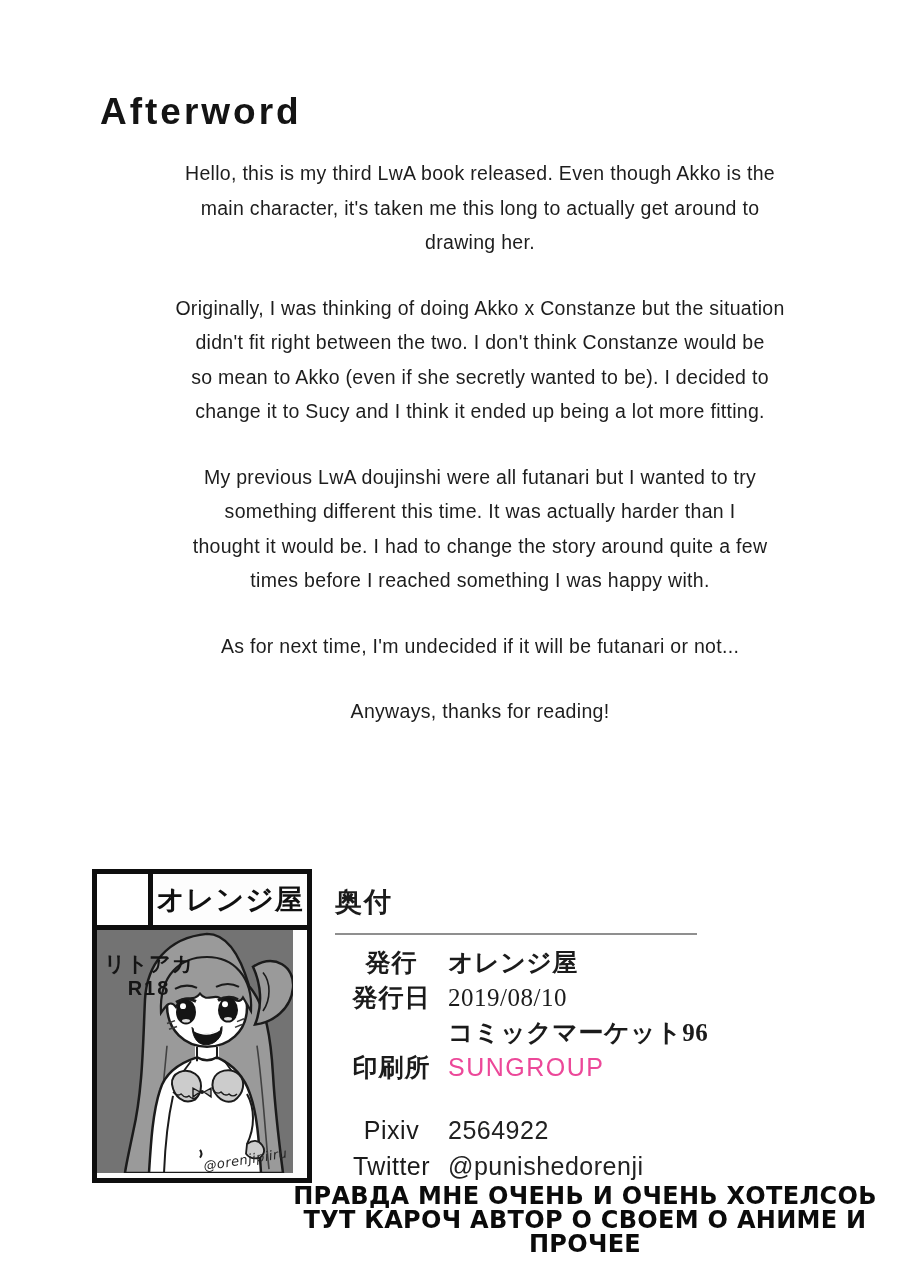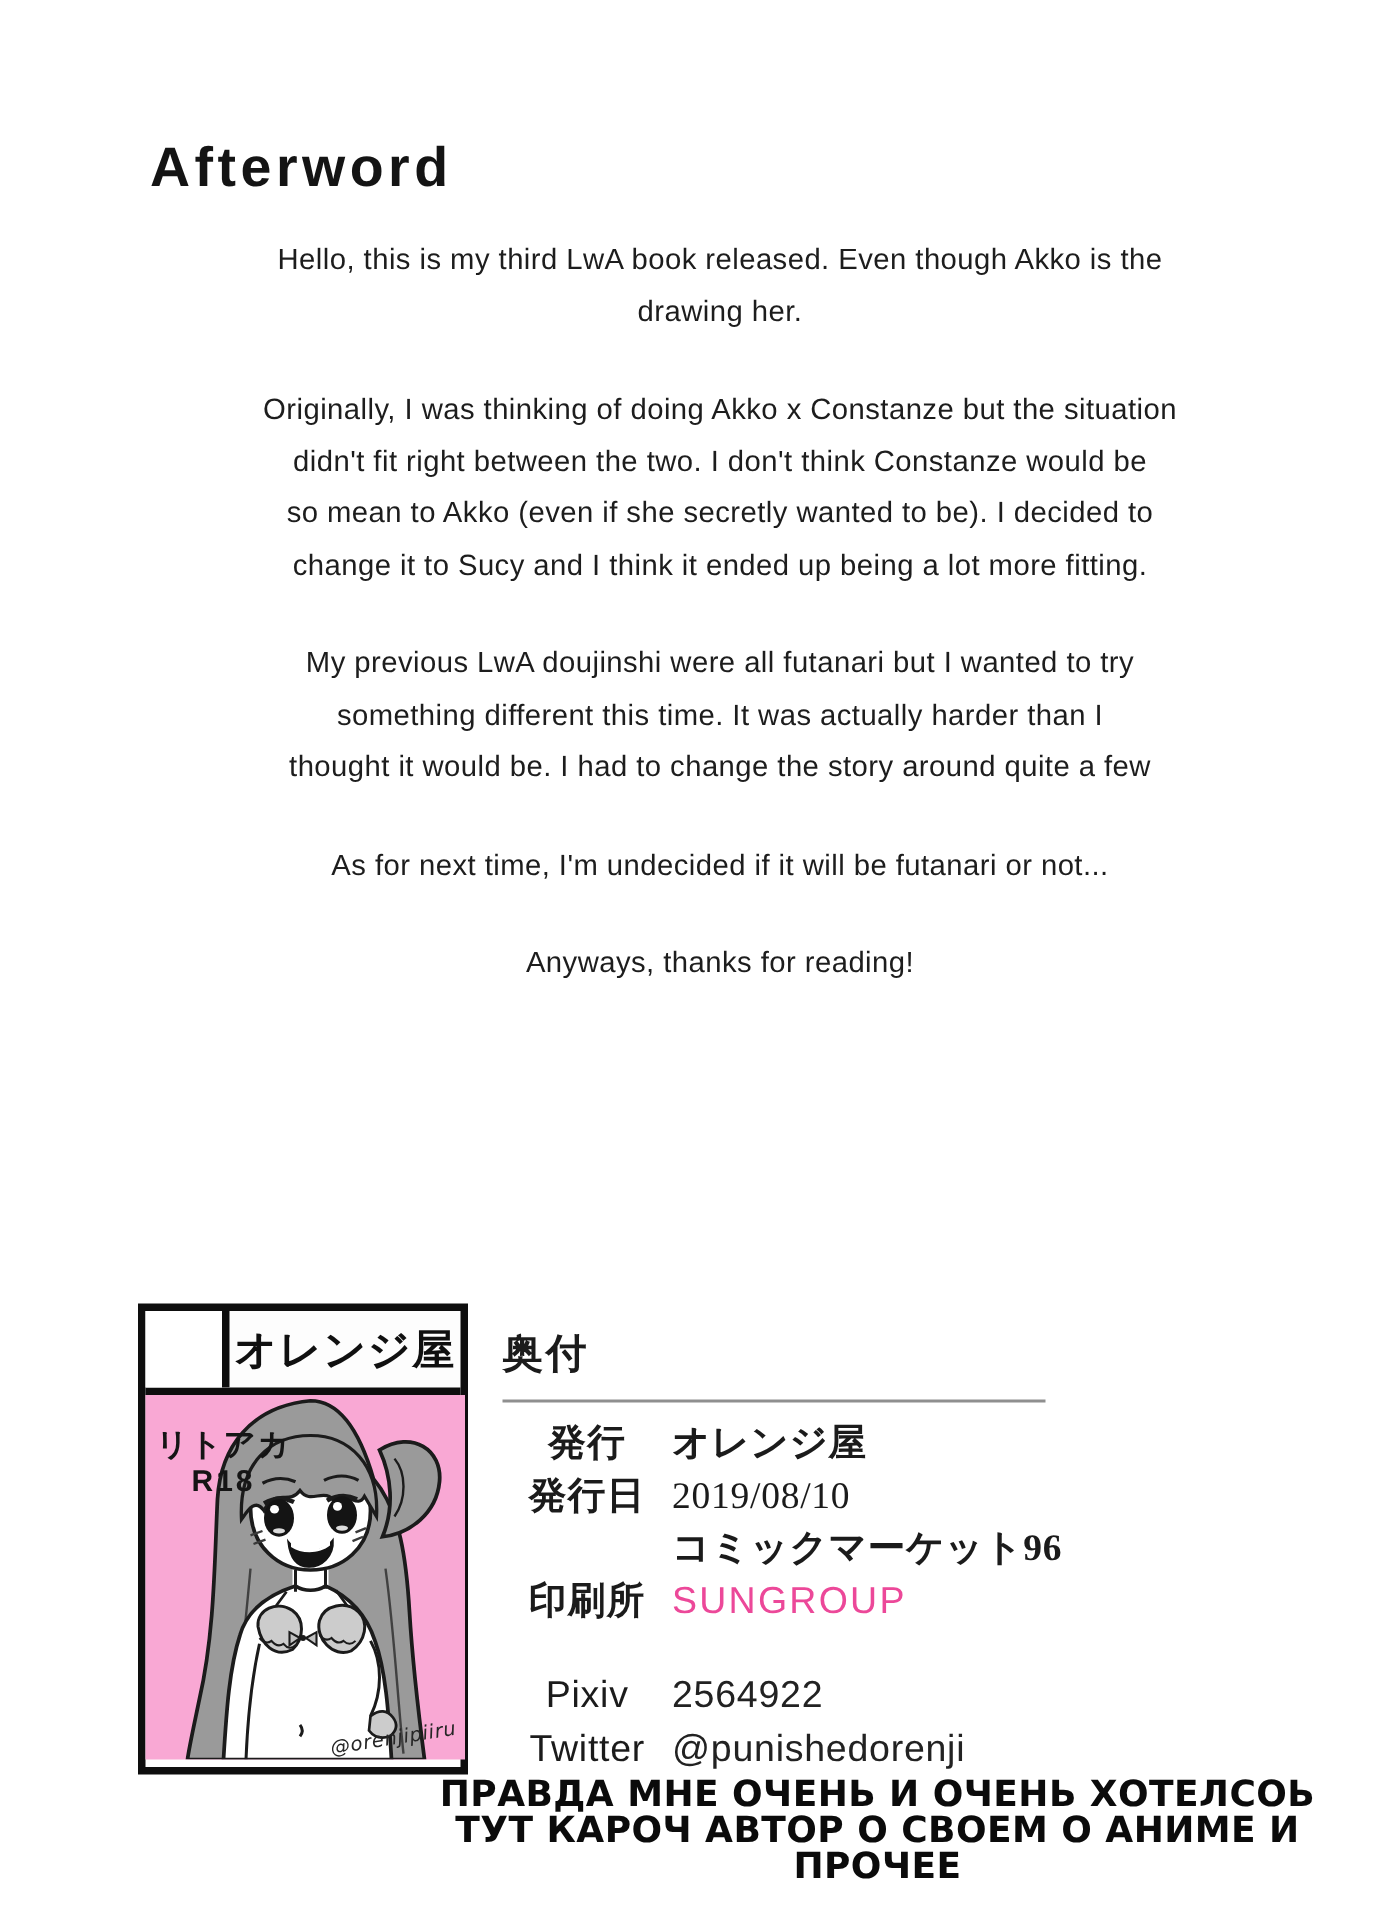--- a/index.html
+++ b/index.html
@@ -41,21 +41,21 @@
     width:56px; height:100%;
     border-right:5px solid #0e0e0e;
     background:#ffffff;
   }
   .box-title {
     flex:1; display:flex; align-items:center; justify-content:center;
     font-size:28px; font-weight:700; letter-spacing:1px;
     font-family:"Liberation Sans", sans-serif;
     color:#101010;
   }
-  .box-art { position:relative; width:213px; height:243px; overflow:hidden; background:#f9a8d4; }
+  .box-art { position:relative; width:196px; height:243px; overflow:hidden; background:#737373; }
   .box-art svg { position:absolute; left:0; top:0; }
   .series-tag {
     position:absolute; left:6px; top:22px; width:92px;
     text-align:center; font-weight:700; color:#151515;
     line-height:24px; z-index:2;
   }
   .series-tag .t1 { font-size:21px; letter-spacing:1px; }
   .series-tag .t2 { font-size:20px; letter-spacing:2px; }
   .signature {
     position:absolute; right:5px; bottom:6px; z-index:2;
@@ -97,32 +97,34 @@
   }
 </style>
 </head>
 <body>
 
 <h1 class="title">Afterword</h1>
 
 <div class="afterword">
   <div class="para">
     <div class="line">Hello, this is my third LwA book released. Even though Akko is the</div>
+    <div class="line">main character, it's taken me this long to actually get around to</div>
     <div class="line">drawing her.</div>
   </div>
   <div class="para">
     <div class="line">Originally, I was thinking of doing Akko x Constanze but the situation</div>
     <div class="line">didn't fit right between the two. I don't think Constanze would be</div>
     <div class="line">so mean to Akko (even if she secretly wanted to be). I decided to</div>
     <div class="line">change it to Sucy and I think it ended up being a lot more fitting.</div>
   </div>
   <div class="para">
     <div class="line">My previous LwA doujinshi were all futanari but I wanted to try</div>
     <div class="line">something different this time. It was actually harder than I</div>
     <div class="line">thought it would be. I had to change the story around quite a few</div>
+    <div class="line">times before I reached something I was happy with.</div>
   </div>
   <div class="para">
     <div class="line">As for next time, I'm undecided if it will be futanari or not...</div>
   </div>
   <div class="para">
     <div class="line">Anyways, thanks for reading!</div>
   </div>
 </div>
 
 <div class="artist-box">

